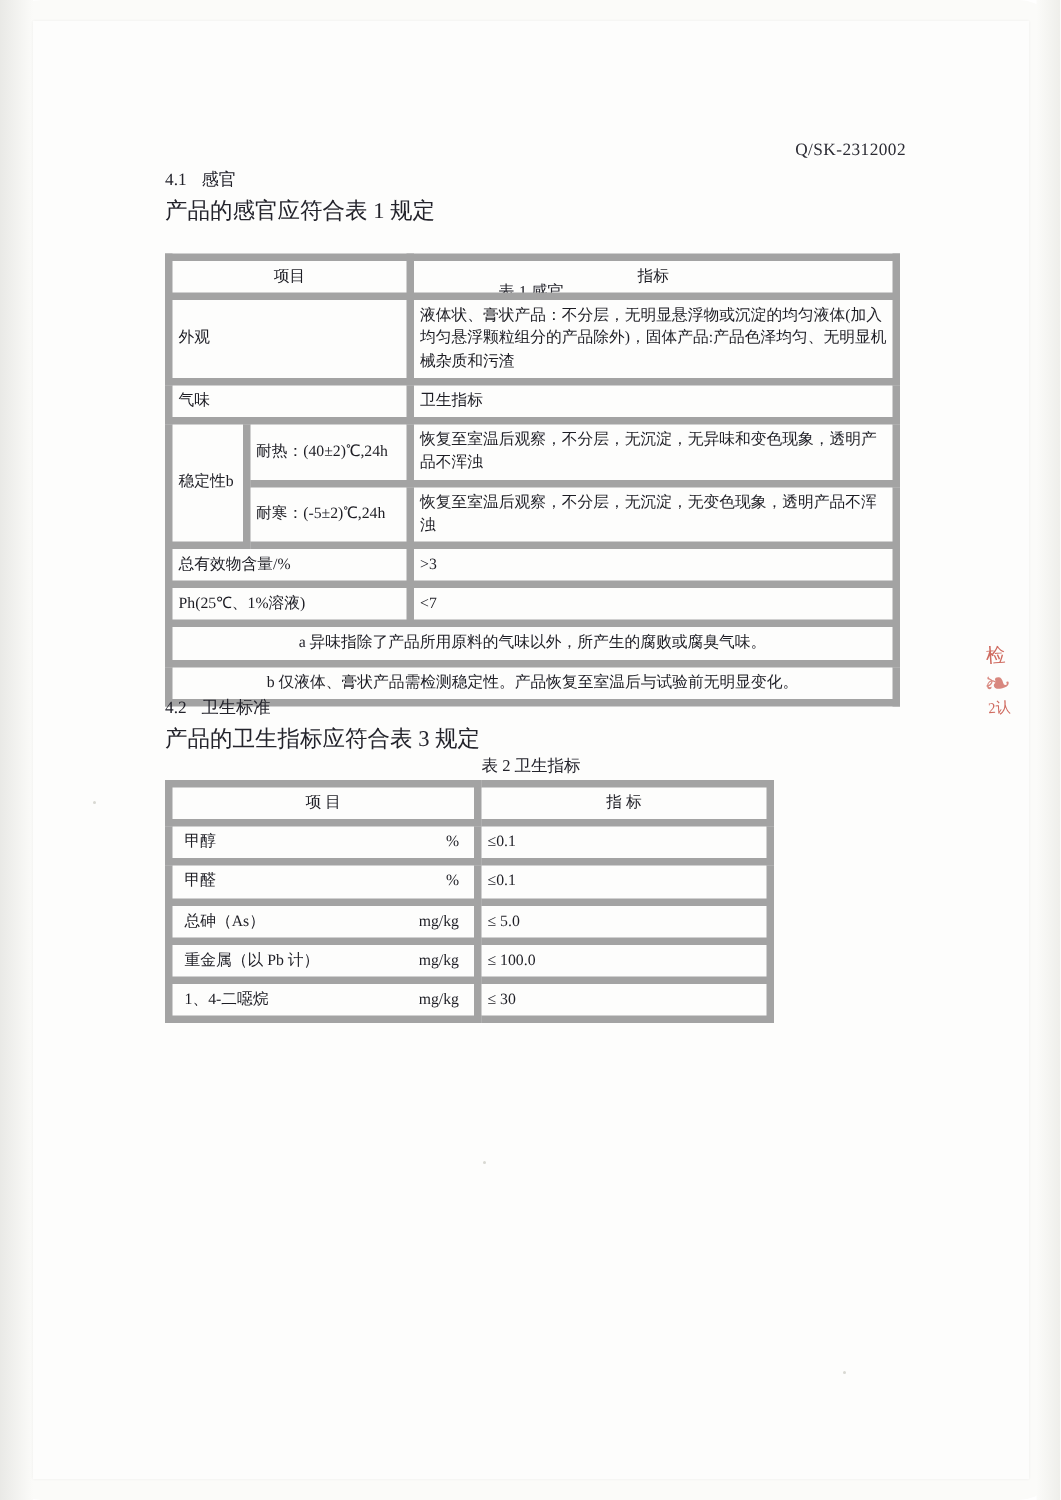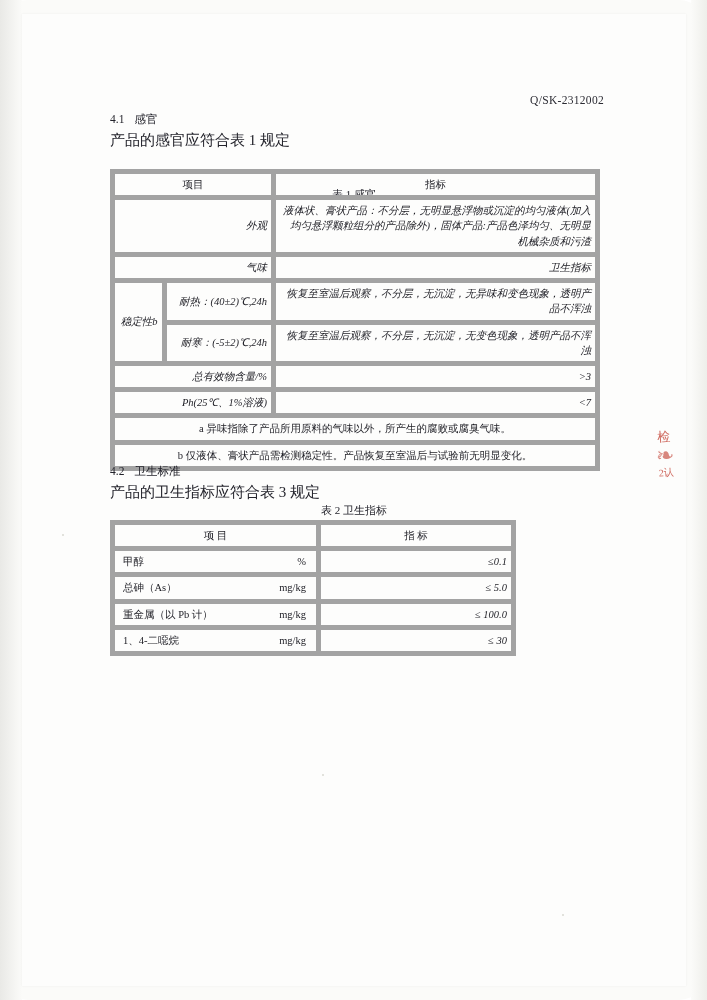--- a/index.html
+++ b/index.html
@@ -82,21 +82,21 @@
     font-size: 10.5px;
     color: #1d1d24;
     background: transparent;
   }
   table.grid td {
     border: 5px solid #a3a3a3;
     padding: 3px 4px;
     vertical-align: middle;
     line-height: 1.45;
   }
-  .c { text-align: right; font-style: italic; }
+  .c { text-align: left; }
   .hdr { text-align: center; }
   .note td {
     text-align: center;
     padding: 3px 6px 3px 10px;
     line-height: 1.5;
   }
   .unit-cell {
     display: flex;
     justify-content: space-between;
     padding: 0 6px 0 4px;
@@ -213,20 +213,29 @@
             <div class="unit-cell">
               <span>甲醇</span>
               <span>%</span>
             </div>
           </td>
           <td class="c">≤0.1</td>
         </tr>
         <tr>
           <td>
             <div class="unit-cell">
+              <span>甲醛</span>
+              <span>%</span>
+            </div>
+          </td>
+          <td class="c">≤0.1</td>
+        </tr>
+        <tr>
+          <td>
+            <div class="unit-cell">
               <span>总砷（As）</span>
               <span>mg/kg</span>
             </div>
           </td>
           <td class="c">≤ 5.0</td>
         </tr>
         <tr>
           <td>
             <div class="unit-cell">
               <span>重金属（以 Pb 计）</span>

